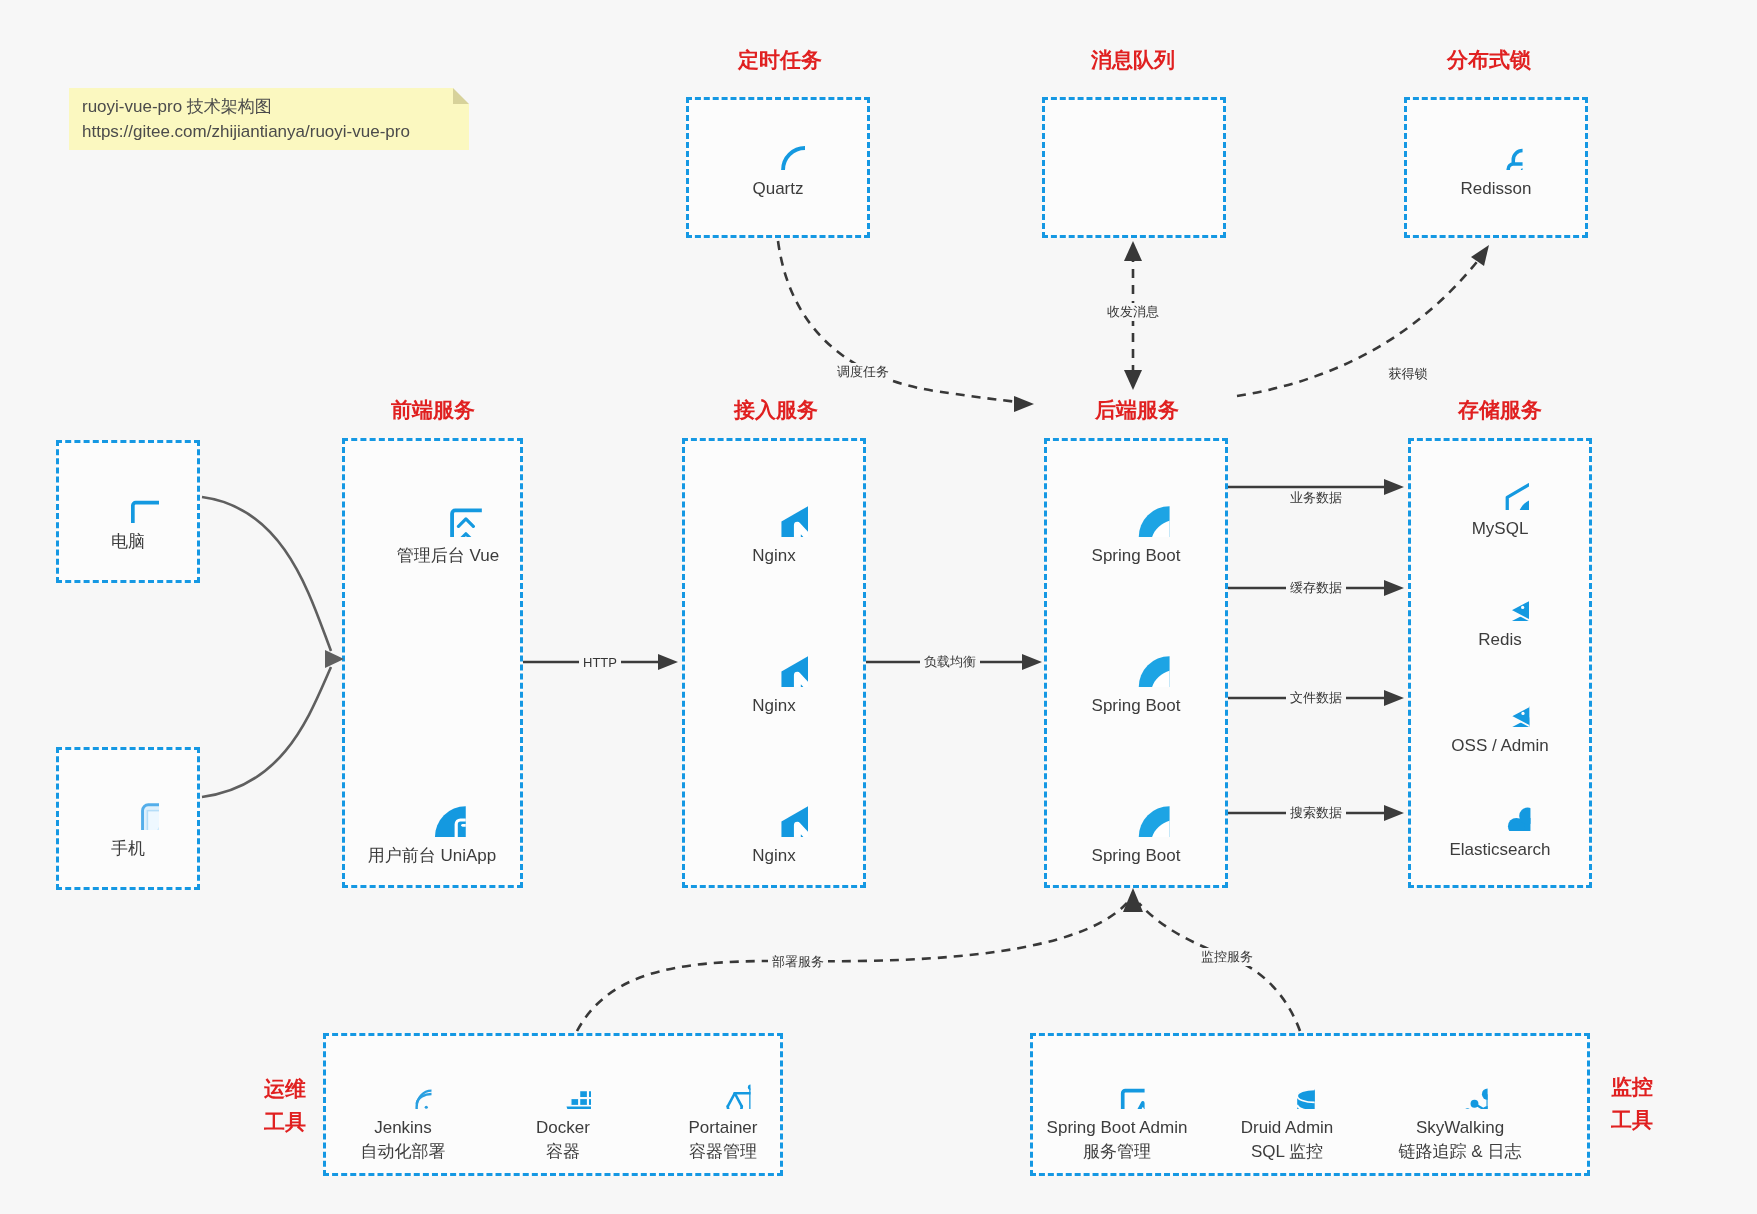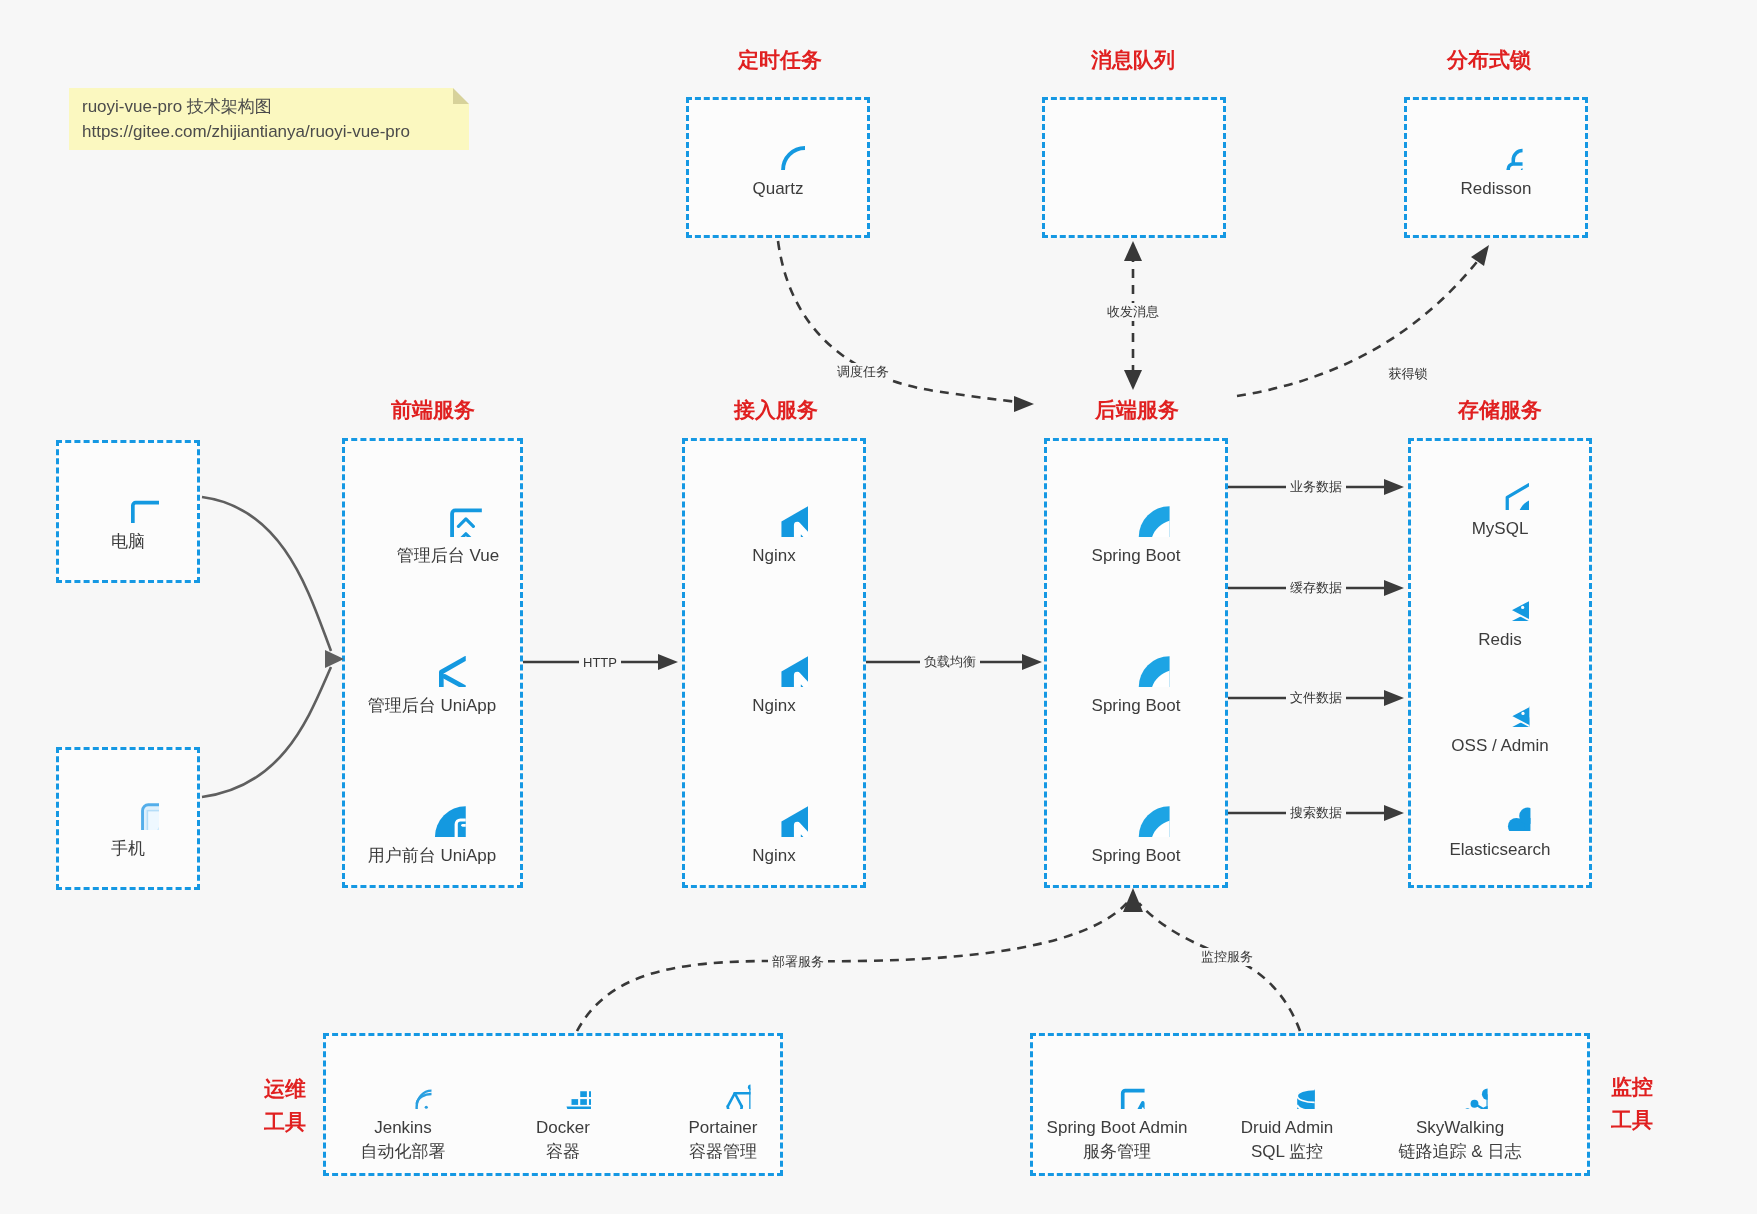--- a/index.html
+++ b/index.html
@@ -256,26 +256,20 @@
   <div class="box" style="left:682px;top:438px;width:184px;height:450px"></div>
   <div class="box" style="left:1044px;top:438px;width:184px;height:450px"></div>
   <div class="box" style="left:1408px;top:438px;width:184px;height:450px"></div>
 
   <div class="item" style="left:448px;top:469px">
     <svg width="68" height="68" viewBox="-32 -32 64 64">
         <use href="#i-admin-vue"></use>
       </svg>
     <div class="lbl">管理后台 Vue</div>
   </div>
-  <div class="item" style="left:432px;top:619px">
-    <svg width="68" height="68" viewBox="-32 -32 64 64">
-        <use href="#i-uniapp-cube"></use>
-      </svg>
-    <div class="lbl">管理后台 UniApp</div>
-  </div>
   <div class="item" style="left:432px;top:769px">
     <svg width="68" height="68" viewBox="-32 -32 64 64">
         <use href="#i-mobile-app"></use>
       </svg>
     <div class="lbl">用户前台 UniApp</div>
   </div>
 
   <div class="item" style="left:774px;top:469px">
     <svg width="68" height="68" viewBox="-32 -32 64 64">
         <use href="#i-nginx"></use>
@@ -405,20 +399,20 @@
       <div>SkyWalking</div>
       <div>链路追踪 &amp; 日志</div>
     </div>
   </div>
 
   <div class="edge-label" style="left:600px;top:662px">HTTP</div>
   <div class="edge-label" style="left:950px;top:662px">负载均衡</div>
   <div class="edge-label" style="left:863px;top:372px">调度任务</div>
   <div class="edge-label" style="left:1133px;top:312px">收发消息</div>
   <div class="edge-label" style="left:1408px;top:374px">获得锁</div>
-  <div class="edge-label" style="left:1316px;top:487px">业务数据</div>
+  <div class="edge-label" style="left:1316px;top:498px">业务数据</div>
   <div class="edge-label" style="left:1316px;top:588px">缓存数据</div>
   <div class="edge-label" style="left:1316px;top:698px">文件数据</div>
   <div class="edge-label" style="left:1316px;top:813px">搜索数据</div>
   <div class="edge-label" style="left:798px;top:962px">部署服务</div>
   <div class="edge-label" style="left:1227px;top:957px">监控服务</div>
 
 </div>
 
 </body></html>

